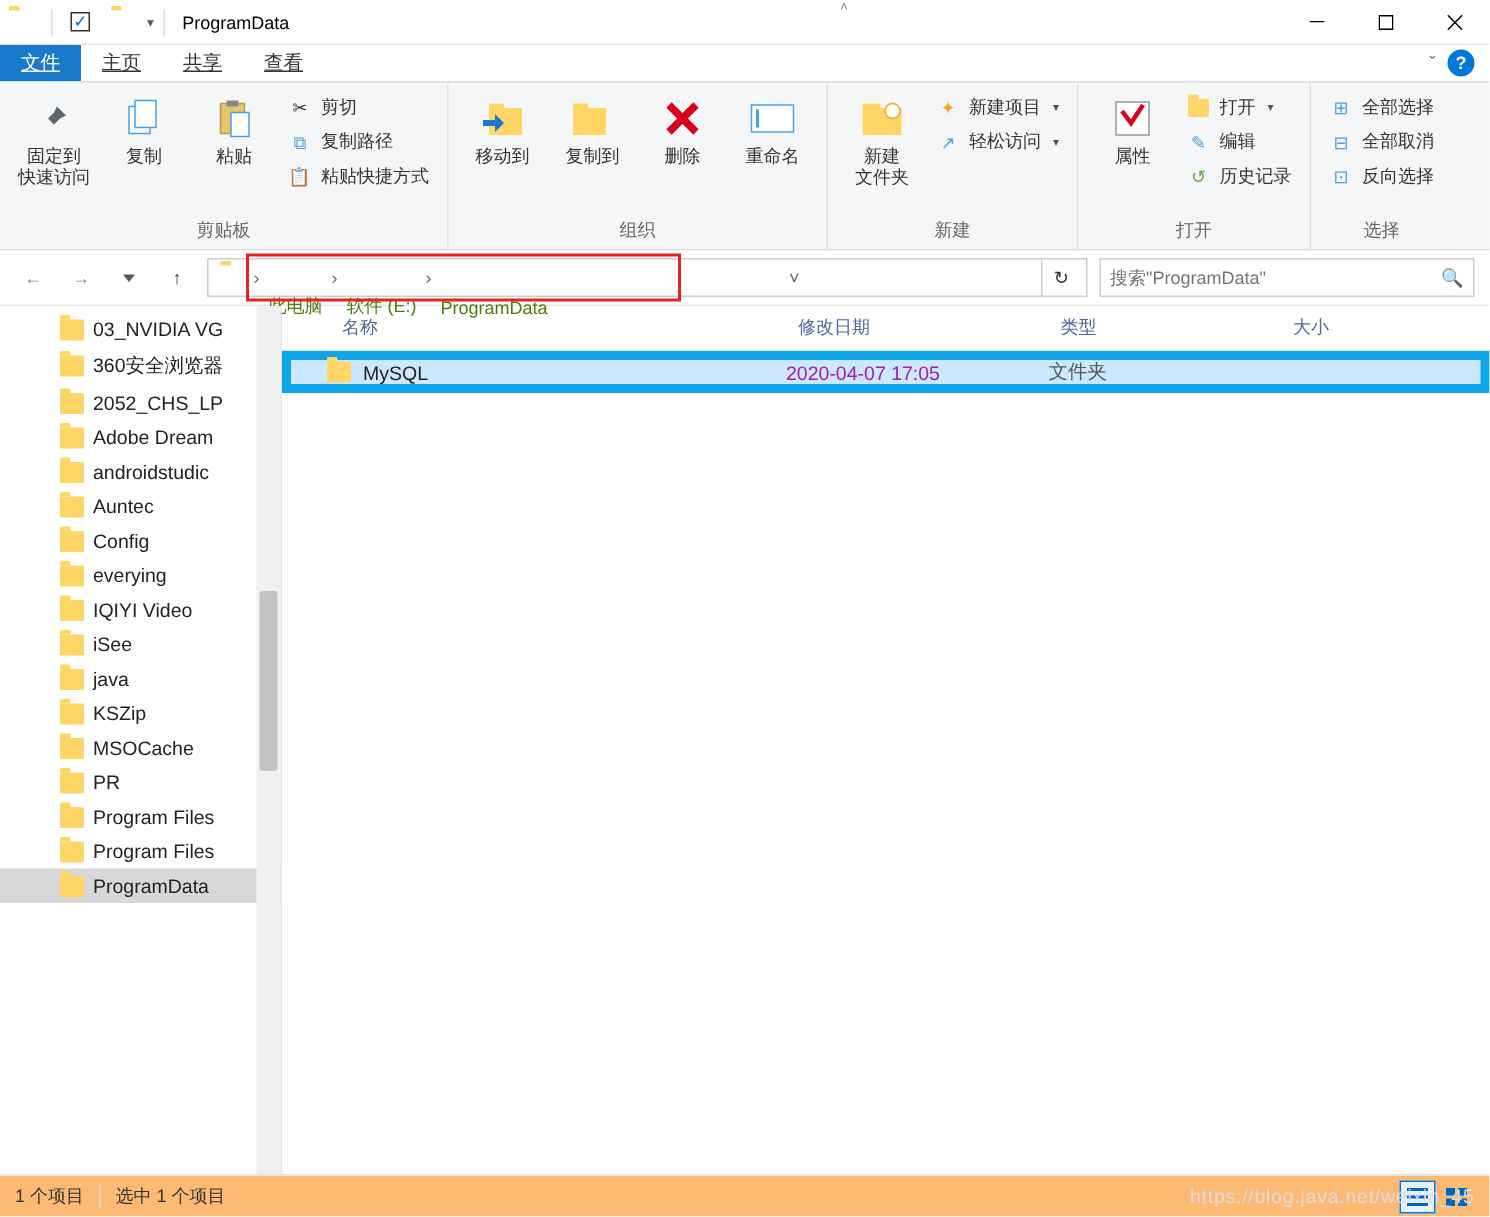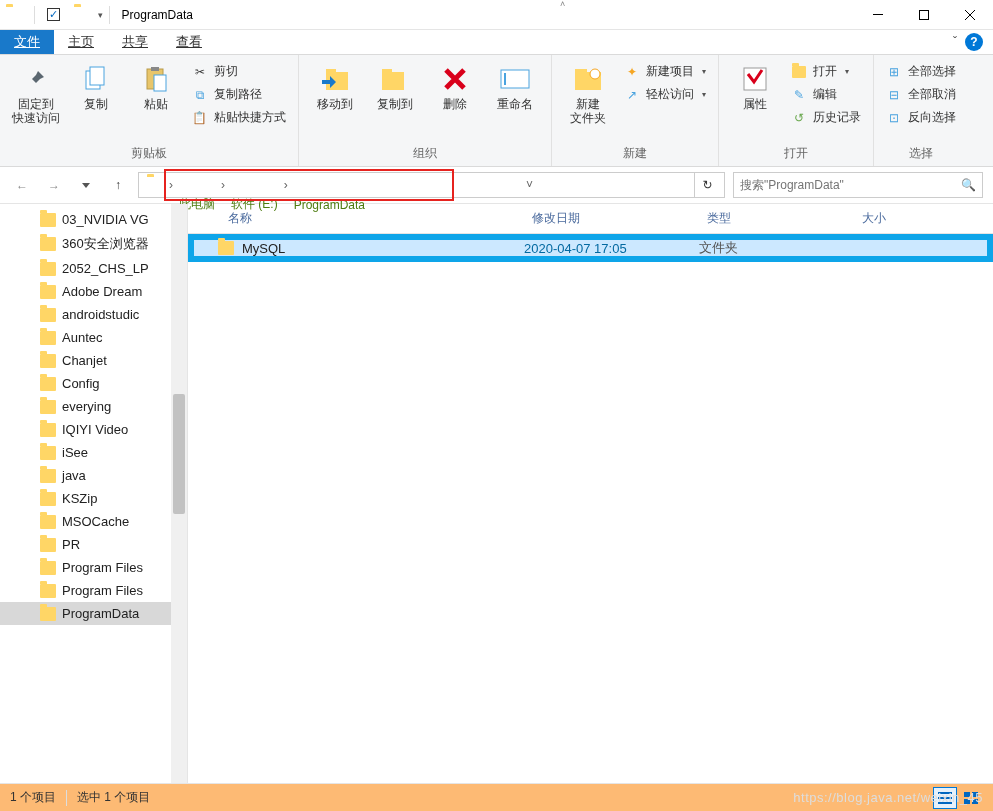--- a/index.html
+++ b/index.html
@@ -61,21 +61,21 @@
 .col-headers { height: 30px; display: flex; align-items: center; border-bottom: 1px solid #e5e5e5; font-size: 12px; color: #4a6a9d; }
 .col-h { padding: 0 14px; display: flex; align-items: center; gap: 4px; }
 .col-h.name { width: 330px; padding-left: 40px; }
 .col-h.date { width: 175px; }
 .col-h.type { width: 155px; }
 .col-h.size { width: 80px; }
 .file-list { flex: 1; }
 .file-row { height: 28px; display: flex; align-items: center; font-size: 13px; color: #222; padding-left: 14px; }
 .file-row.selected { background: #cce8ff; border: 6px solid #0ea5e9; }
 .fr-name { width: 316px; display: flex; align-items: center; gap: 8px; padding-left: 10px; }
-.fr-date { width: 175px; color: #0369a1; }
+.fr-date { width: 175px; color: #a21caf; }
 .fr-type { width: 155px; color: #555; }
 .fr-size { width: 80px; }
 
 
 .statusbar { position: absolute; bottom: 0; left: 0; right: 0; height: 28px; border-top: 1px solid #e5e5e5; display: flex; align-items: center; padding: 0 10px; font-size: 12px; color: #333; background: #fdba74; }
 .sb-sep { width: 1px; height: 16px; background: #ddd; margin: 0 10px; }
 .sb-views { margin-left: auto; display: flex; gap: 2px; }
 .sb-view { width: 24px; height: 22px; border: 1px solid transparent; display: flex; align-items: center; justify-content: center; color: #0067c0; }
 .sb-view.active { border-color: #0078d7; background: #e5f1fb; }
 
@@ -349,24 +349,20 @@
       <div class="tree-item">
         <span class="folder-ic"></span>
         <span>androidstudic</span>
       </div>
       <div class="tree-item">
         <span class="folder-ic"></span>
         <span>Auntec</span>
       </div>
       <div class="tree-item">
         <span class="folder-ic"></span>
-        <span>Chanjet</span>
-      </div>
-      <div class="tree-item">
-        <span class="folder-ic"></span>
         <span>Config</span>
       </div>
       <div class="tree-item">
         <span class="folder-ic"></span>
         <span>everying</span>
       </div>
       <div class="tree-item">
         <span class="folder-ic"></span>
         <span>IQIYI Video</span>
       </div>

